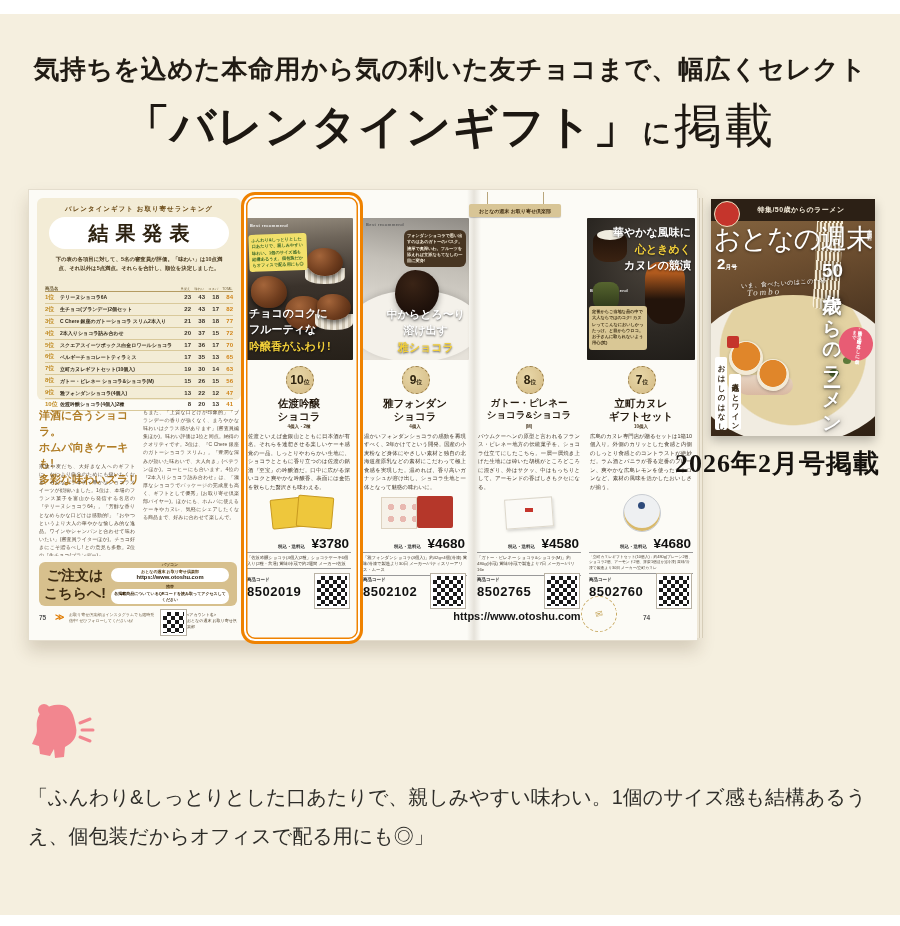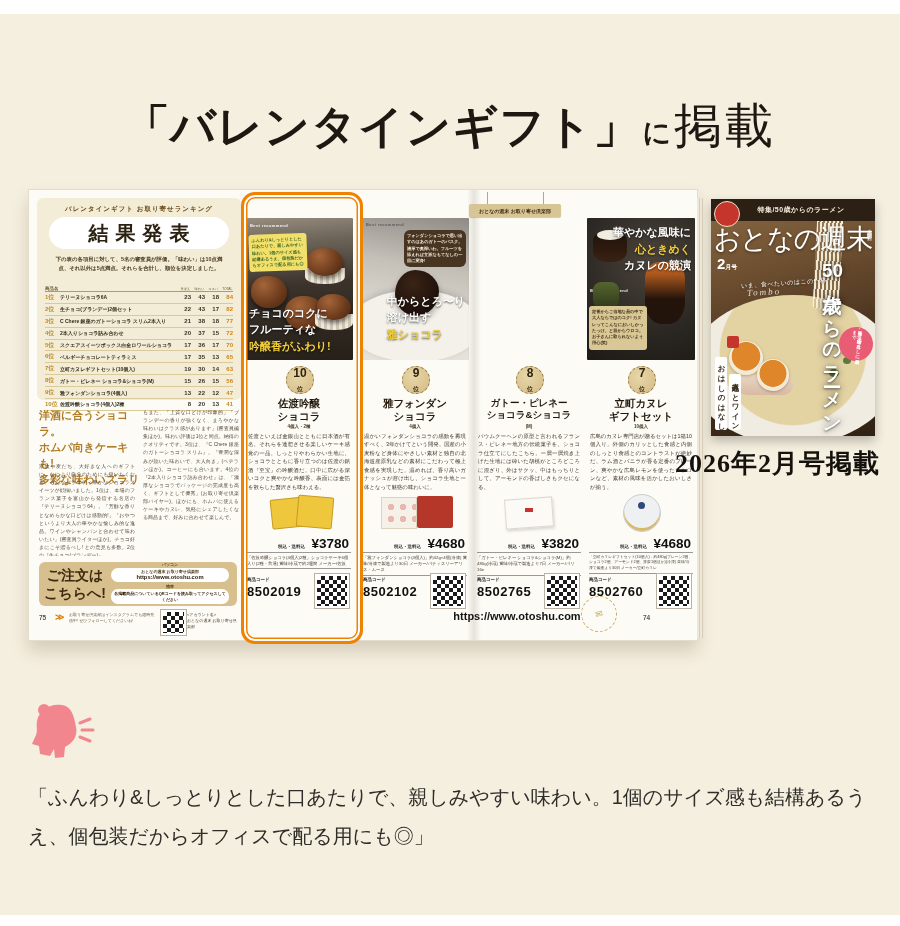--- a/index.html
+++ b/index.html
@@ -85,21 +85,21 @@
   .note{position:absolute;font-size:4.2px;line-height:1.5;padding:3px;border-radius:3px;font-weight:700;}
   .n10{top:16px;left:4px;width:52px;background:#f2e06b;color:#3f6b2a;transform:rotate(-2deg);}
   .n9{top:12px;right:3px;width:56px;background:#473522;color:#f3ead8;border-radius:6px;}
   .n8{top:12px;right:3px;width:56px;background:#e6d7a4;color:#3c2e16;border-radius:6px;}
   .n7{top:88px;left:2px;width:52px;background:#d9c795;color:#3c2e16;}
   .cap{position:absolute;font-weight:800;font-size:11px;line-height:1.5;color:#fff;
        text-shadow:0 1px 2px rgba(0,0,0,.65);}
   .cap span{display:block;}
   .cap .gold{color:#f2cf3a;}
   .c10{left:4px;bottom:6px;}
-  .c9{right:4px;bottom:18px;text-align:left;}
+  .c9{right:4px;bottom:5px;text-align:center;}
   .c8{left:4px;bottom:6px;}
   .c7{right:4px;top:6px;text-align:right;}
   
   .mf{position:absolute;border-radius:46% 54% 50% 50%;
       background:radial-gradient(circle at 35% 28%,#a4653a,#6f3d1e 55%,#46230f);
       box-shadow:0 3px 4px rgba(0,0,0,.5);}
   .cup{position:absolute;border-radius:0 0 45% 45%;
        background:repeating-linear-gradient(90deg,#efe9dc 0 3px,#cfc6b4 3px 6px);}
   .plate{position:absolute;left:-12px;top:72px;width:132px;height:72px;border-radius:50%;
          background:#f4f1ea;box-shadow:0 -2px 6px rgba(0,0,0,.15);}
@@ -113,21 +113,21 @@
   .shard2{position:absolute;left:20px;top:104px;width:40px;height:30px;background:#4a2d16;
           clip-path:polygon(0 60%,100% 0,85% 100%);}
   .cn{position:absolute;border-radius:34% 34% 40% 40%/28% 28% 36% 36%;
       background:linear-gradient(#1f1209,#3a2212);}
   .icing{position:absolute;border-radius:50%;background:#f0ecdf;}
   .cngreen{background:linear-gradient(#56652f,#2c3618);}
   .cnorange{background:linear-gradient(#b05a1e 0 18%,#23140b 60%);}
 
   .badge{position:absolute;top:176px;left:41px;width:26px;height:26px;border-radius:50%;
          background:radial-gradient(circle at 40% 35%,#e8d7a8,#d3ba84);border:1px dashed #9c7f46;
-         display:flex;align-items:center;justify-content:center;color:#2f2410;font-weight:800;flex-direction:column;}
+         display:flex;align-items:center;justify-content:center;color:#2f2410;font-weight:800;}
   .bnum{font-size:12px;}
   .bsuf{font-size:6px;margin-top:5px;}
   .pname{position:absolute;top:207px;left:0;width:108px;text-align:center;font-size:10.5px;
          font-weight:800;color:#23180c;line-height:1.25;}
   .punit{position:absolute;top:234px;left:0;width:108px;text-align:center;font-size:4.5px;
          font-weight:700;color:#4a3a24;}
   .pdesc{position:absolute;top:242px;left:3px;width:102px;font-size:5.4px;line-height:1.56;
          color:#3f3428;text-align:justify;}
   .pimg{position:absolute;top:304px;left:0;width:108px;height:38px;}
   .ybox{position:absolute;background:#eec73c;border:1px solid #c89a20;border-radius:2px;}
@@ -212,20 +212,21 @@
          border-bottom:2px solid #55524d;}
   .quote{position:absolute;left:28px;top:764px;width:856px;font-size:20px;line-height:1.95;
          color:#2e2d29;}
 </style>
 </head>
 <body>
 
 <div class="page">
   <div class="canvas">
 
+    <div class="hd1">気持ちを込めた本命用から気の利いた友チョコまで、幅広くセレクト</div>
     <div class="hd2">
       <span class="brk">「</span>
       <span class="tmain">バレンタインギフト</span>
       <span class="brk">」</span>
       <span class="prt">に</span>
       <span class="sfx">掲載</span>
     </div>
 
     <div class="spread">
       <div class="pedge"></div>
@@ -446,21 +447,21 @@
           <span>ショコラ&amp;ショコラ</span>
         </div>
         <div class="punit">(M)</div>
         <div class="pdesc">バウムクーヘンの原型と言われるフランス・ピレネー地方の伝統菓子を、ショコラ仕立てにしたこちら。一層一層焼き上げた生地には砕いた胡桃がところどころに混ざり、外はサクッ、中はもっちりとして、アーモンドの香ばしさもクセになる。</div>
         <div class="pimg">
           <i class="wbox" style="left:30px;top:4px;width:46px;height:28px;transform:rotate(-4deg)"></i>
           <i style="position:absolute;left:50px;top:14px;width:8px;height:4px;background:#c5352c"></i>
         </div>
         <div class="prow">
           <span class="plab">税込・送料込</span>
-          <span class="pval">¥3820</span>
+          <span class="pval">¥4580</span>
         </div>
         <div class="pnote">「ガトー・ピレネー ショコラ&amp;ショコラ(M)」約480g(冷蔵) 賞味/冷蔵で製造より7日 メーカー/パリ16e</div>
         <span class="clab">商品コード</span>
         <span class="cval">8502765</span>
         <i class="qr qrp"></i>
       </div>
 
       <div class="col" style="left:558px">
         <div class="photo ph7">
           <span class="best" style="top:70px;left:3px">Best recommend</span>

